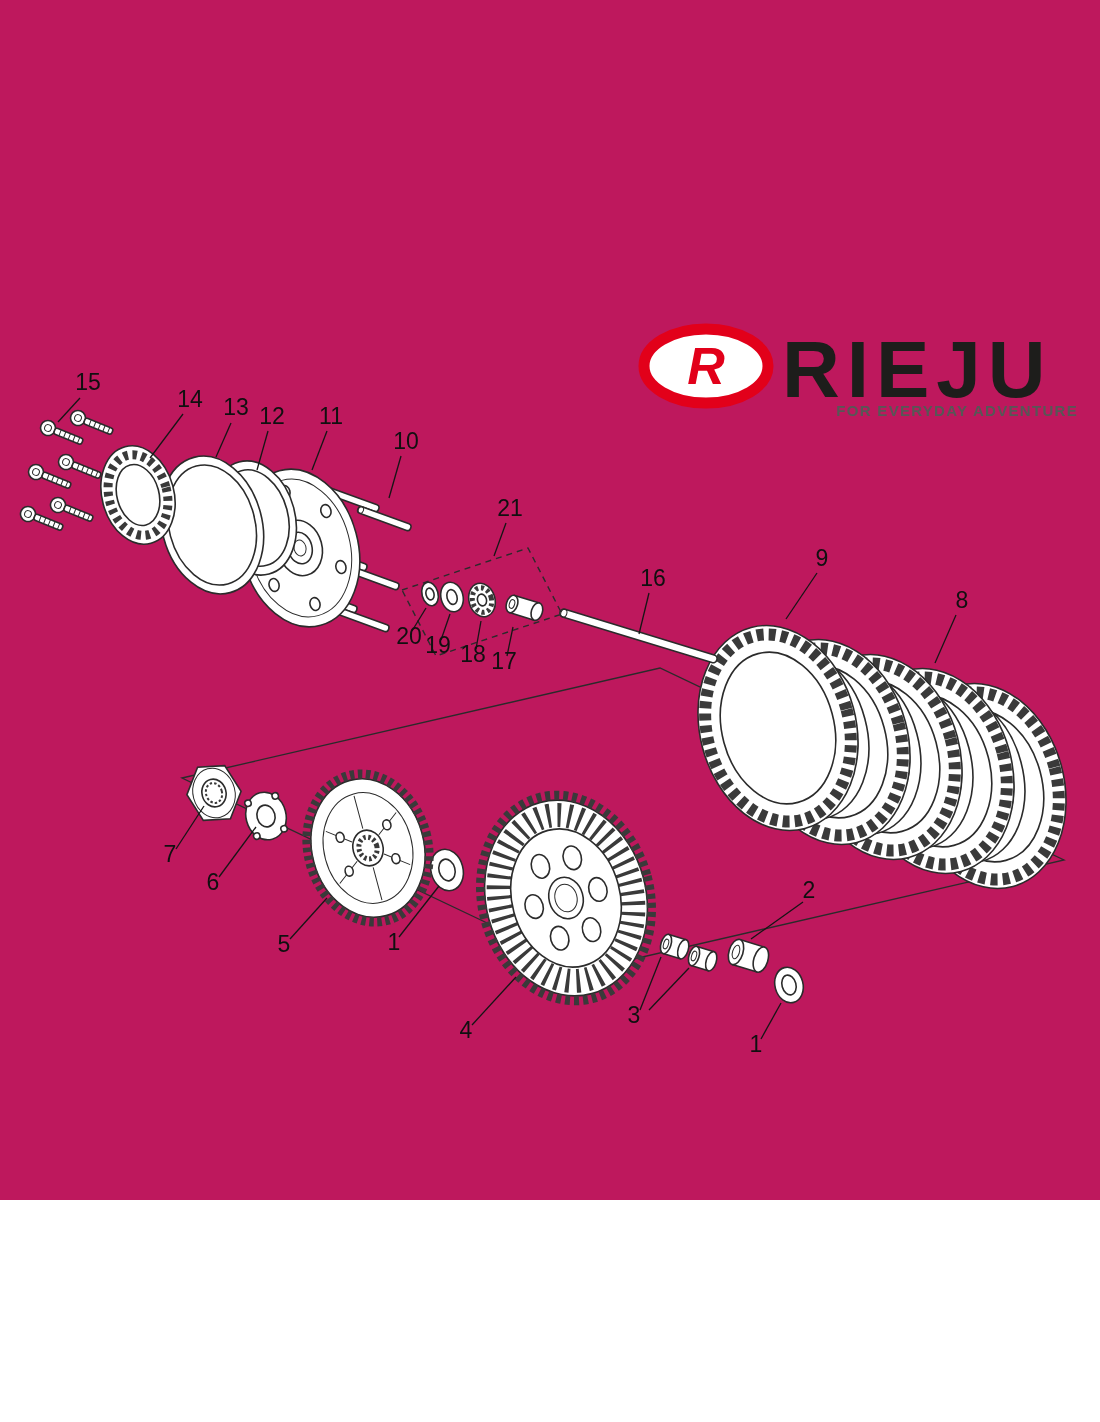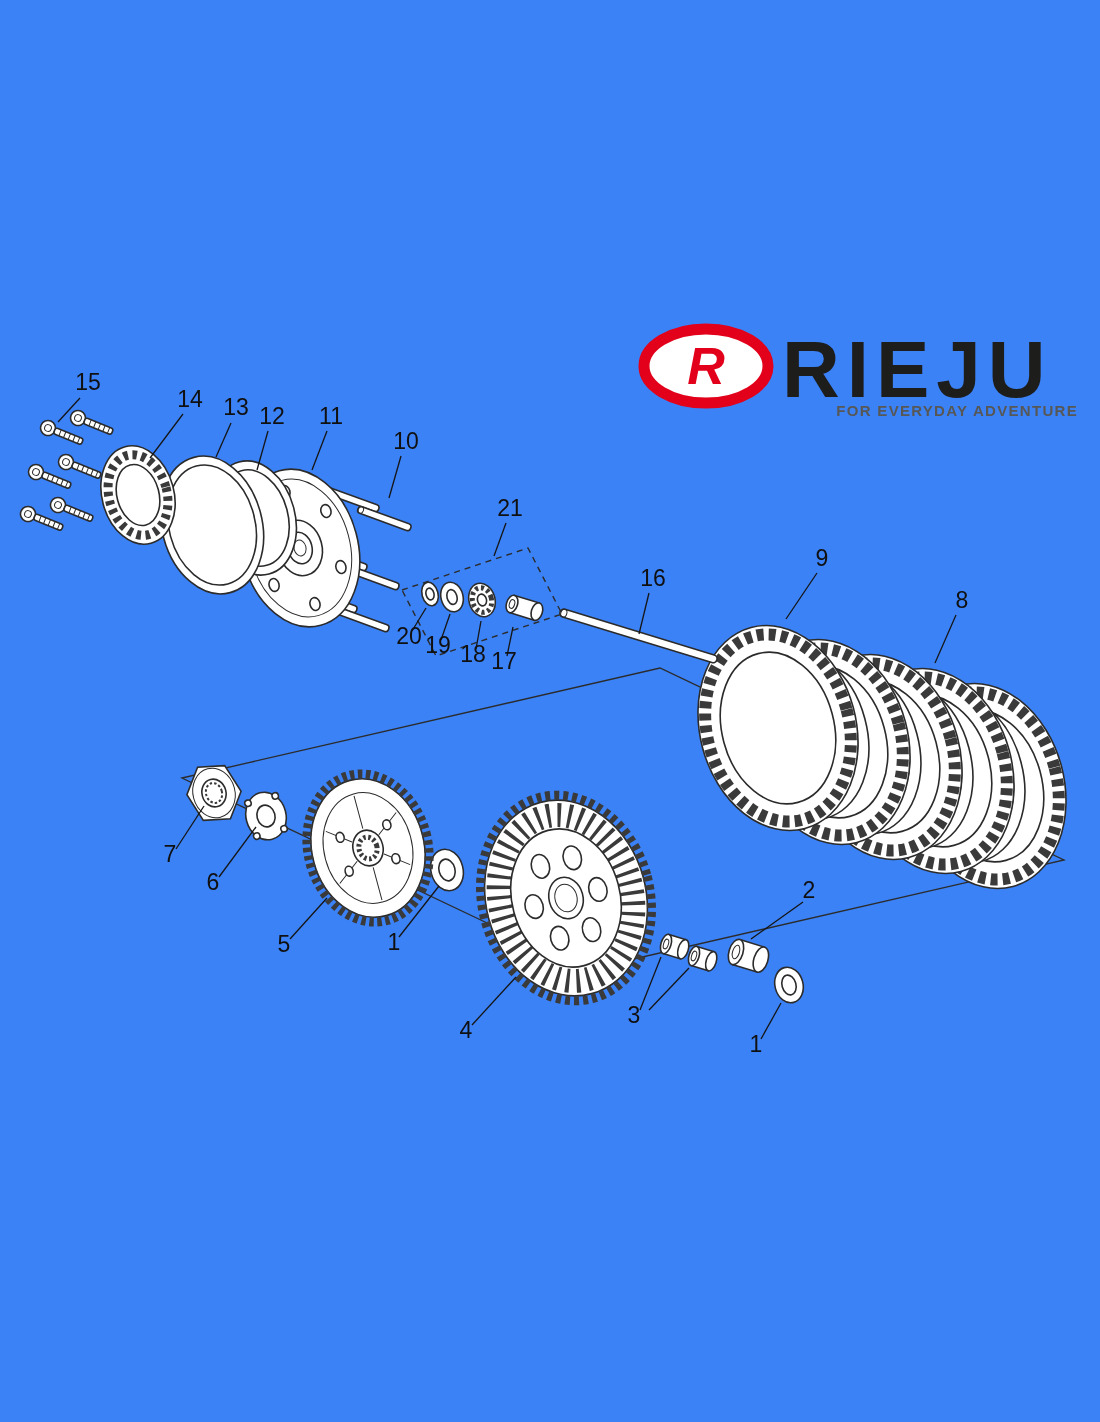--- a/index.html
+++ b/index.html
@@ -1,16 +1,16 @@
 <!DOCTYPE html>
 <html><head>
 <meta charset="utf-8">
 <style>
   html,body{margin:0;padding:0;background:#ffffff;}
-  .stage{position:relative;width:1100px;height:1422px;background:#3b82f6;overflow:hidden;
+  .stage{position:relative;width:1100px;height:1200px;background:#be185d;overflow:hidden;
          font-family:"Liberation Sans", sans-serif;}
   svg{display:block;}
   .ln{stroke:#2b2b2b;stroke-width:1.6;fill:none;stroke-linecap:round;}
   .thin{stroke:#2b2b2b;stroke-width:1;fill:none;}
   .fw{fill:#ffffff;stroke:#2b2b2b;stroke-width:1.6;}
   .teeth{fill:none;stroke:#3a3a3a;}
   .frame{fill:none;stroke:#2b2b2b;stroke-width:1.3;}
   .dashbox{fill:none;stroke:#2b2b2b;stroke-width:1.4;stroke-dasharray:6 5;}
   .leader{stroke:#151515;stroke-width:1.3;fill:none;}
   .lbl{font:23px "Liberation Sans", sans-serif;fill:#101010;}

